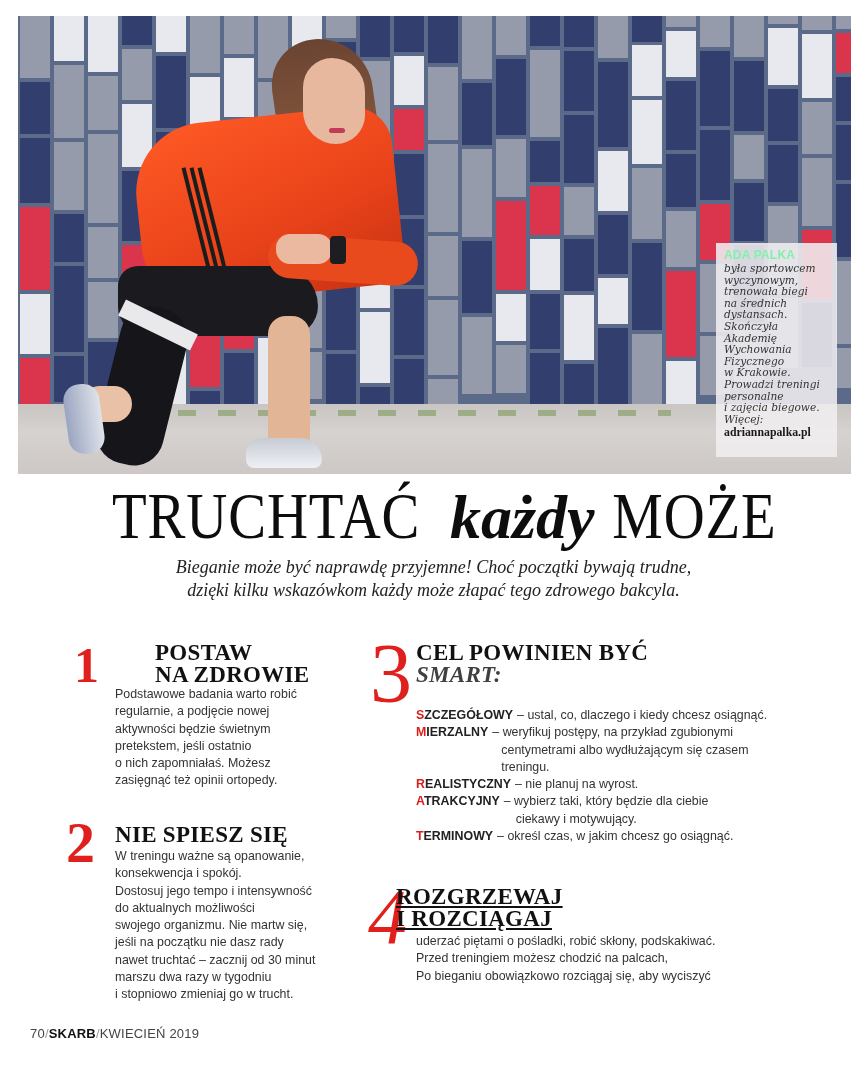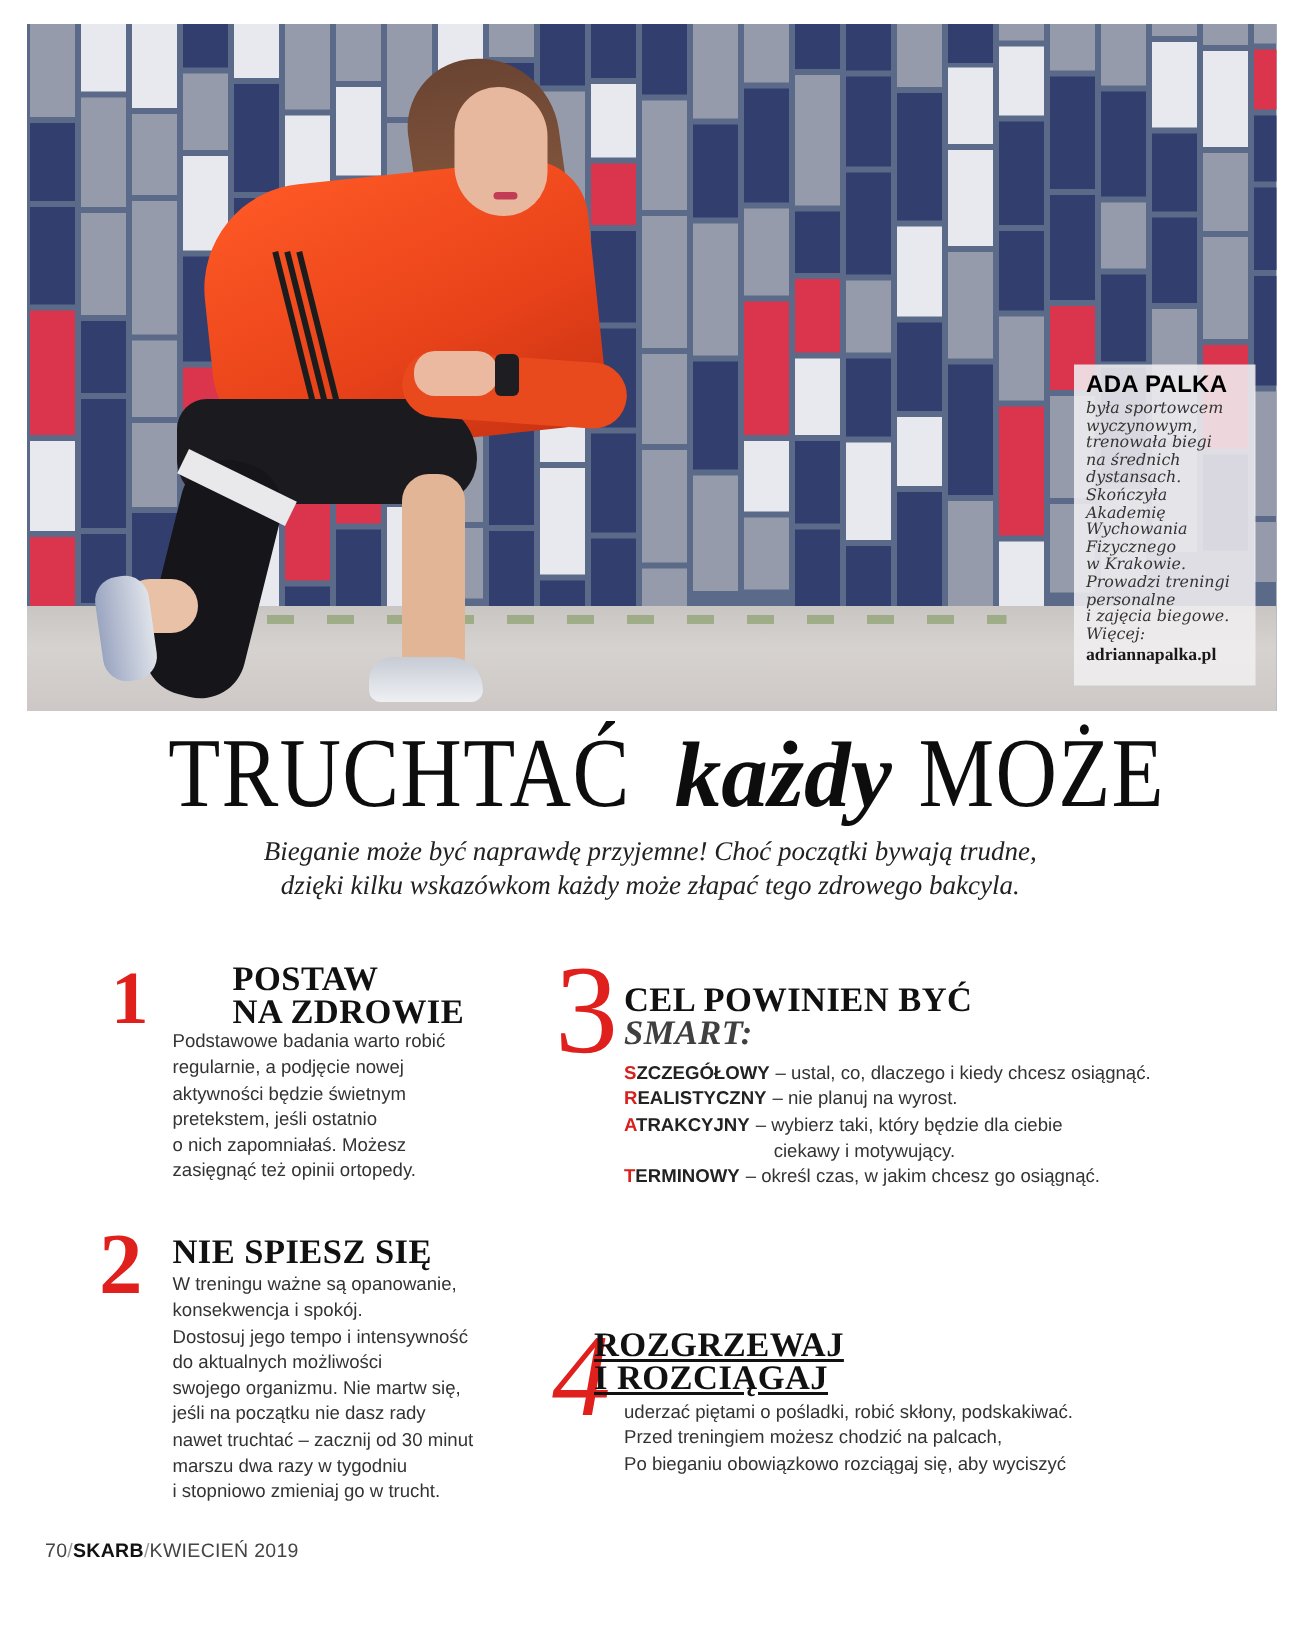--- a/index.html
+++ b/index.html
@@ -48,21 +48,21 @@
   .shin { position: absolute; left: 250px; top: 300px; width: 42px; height: 140px; background: #e3b597; border-radius: 18px; }
   .shoeR { position: absolute; left: 228px; top: 422px; width: 76px; height: 30px; background: linear-gradient(180deg,#c7cbd4,#eef0f4); border-radius: 16px 22px 8px 8px; }
   .shoeL { position: absolute; left: 48px; top: 368px; width: 36px; height: 70px; background: linear-gradient(90deg,#9aa5c0,#dfe3ea); border-radius: 16px; transform: rotate(-8deg); }
   .footL { position: absolute; left: 64px; top: 370px; width: 50px; height: 36px; background: #e9c1a7; border-radius: 20px; }
 
   
   .caption {
     position: absolute; left: 716px; top: 243px; width: 121px; height: 214px;
     background: rgba(240,238,240,0.88); padding: 5px 6px 4px 8px;
   }
-  .caption .name { font-family: "Liberation Sans", sans-serif; font-weight: 700; font-size: 16px; color: #000000; letter-spacing: .2px; }
+  .caption .name { font-family: "Liberation Sans", sans-serif; font-weight: 700; font-size: 12px; color: #86efac; letter-spacing: .2px; }
   .caption .bio { font-family: "DejaVu Serif", serif; font-style: italic; font-size: 10.6px; line-height: 11.6px; color: #333; margin-top: 1px; }
   .caption .link { font-family: "Liberation Serif", serif; font-weight: 700; font-size: 11.8px; color: #1a1a1a; }
 
   
   .title {
     position: absolute; left: 0; width: 867px; top: 478px; text-align: center;
     font-family: "Liberation Serif", serif; color: #0d0d0d; white-space: nowrap;
   }
   .title .caps { font-size: 66px; letter-spacing: 1px; font-weight: 400; transform: scaleX(.86); display: inline-block; }
   .title .it { font-style: italic; font-weight: 700; font-size: 62px; display: inline-block; margin: 0 4px; }
@@ -336,28 +336,36 @@
   <div>Dostosuj jego tempo i intensywność</div>
   <div>do aktualnych możliwości</div>
   <div>swojego organizmu. Nie martw się,</div>
   <div>jeśli na początku nie dasz rady</div>
   <div>nawet truchtać – zacznij od 30 minut</div>
   <div>marszu dwa razy w tygodniu</div>
   <div>i stopniowo zmieniaj go w trucht.</div>
 </div>
 
 <div class="num" style="left:370px; top:632px; font-size:84px; font-weight:400;">3</div>
-<div class="sec-h" style="left:416px; top:642px;margin-top:14px;">
+<div class="sec-h" style="left:416px; top:642px;">
   <div>CEL POWINIEN BYĆ</div>
   <div class="red">SMART:</div>
 </div>
 <div class="smart">
   <div class="row">
     <span class="term"><span class="first">S</span><span>ZCZEGÓŁOWY</span></span>
     <span class="def"><span>– ustal, co, dlaczego i kiedy chcesz osiągnąć.</span></span>
+  </div>
+  <div class="row">
+    <span class="term"><span class="first">M</span><span>IERZALNY</span></span>
+    <span class="def">
+      <div>– weryfikuj postępy, na przykład zgubionymi</div>
+      <div style="padding-left:9px">centymetrami albo wydłużającym się czasem</div>
+      <div style="padding-left:9px">treningu.</div>
+    </span>
   </div>
   <div class="row">
     <span class="term"><span class="first">R</span><span>EALISTYCZNY</span></span>
     <span class="def"><span>– nie planuj na wyrost.</span></span>
   </div>
   <div class="row">
     <span class="term"><span class="first">A</span><span>TRAKCYJNY</span></span>
     <span class="def">
       <div>– wybierz taki, który będzie dla ciebie</div>
       <div style="padding-left:12px">ciekawy i motywujący.</div>

